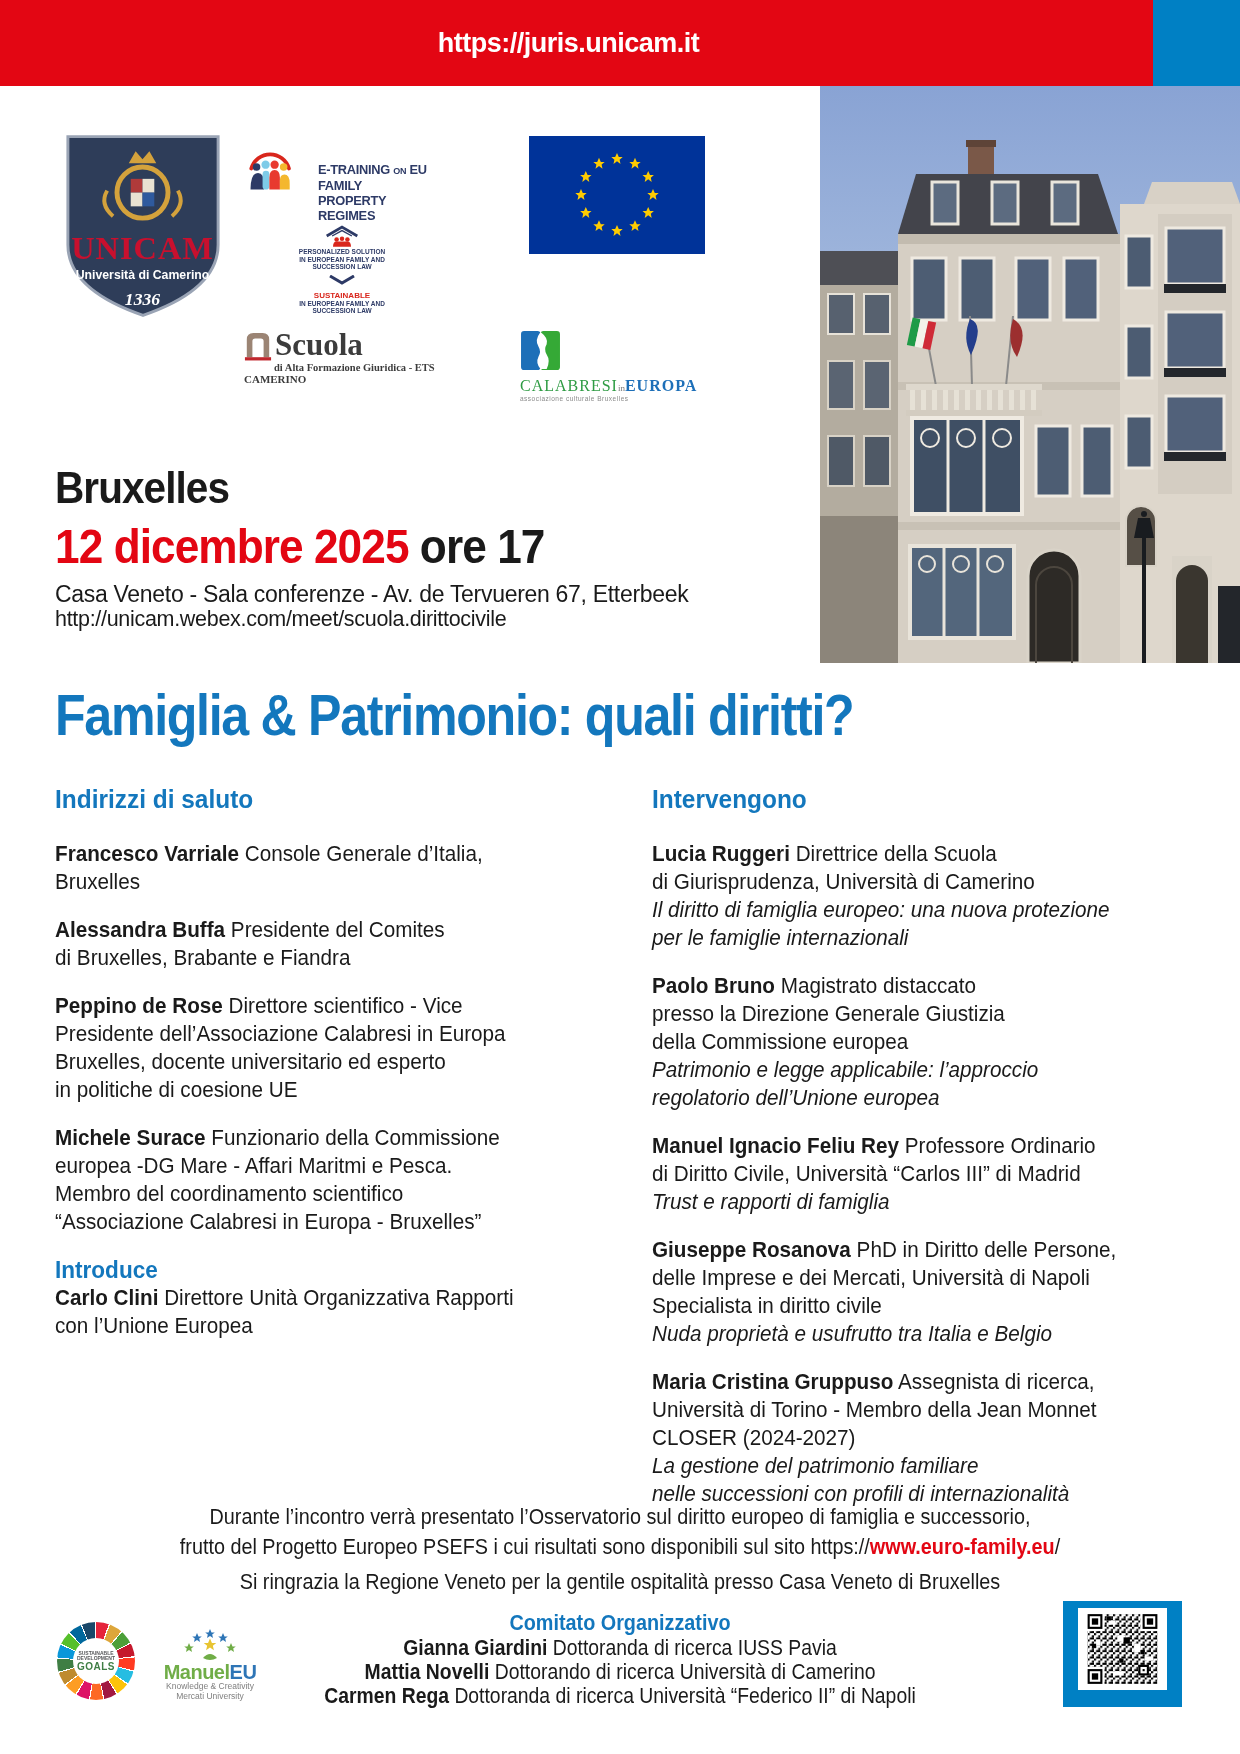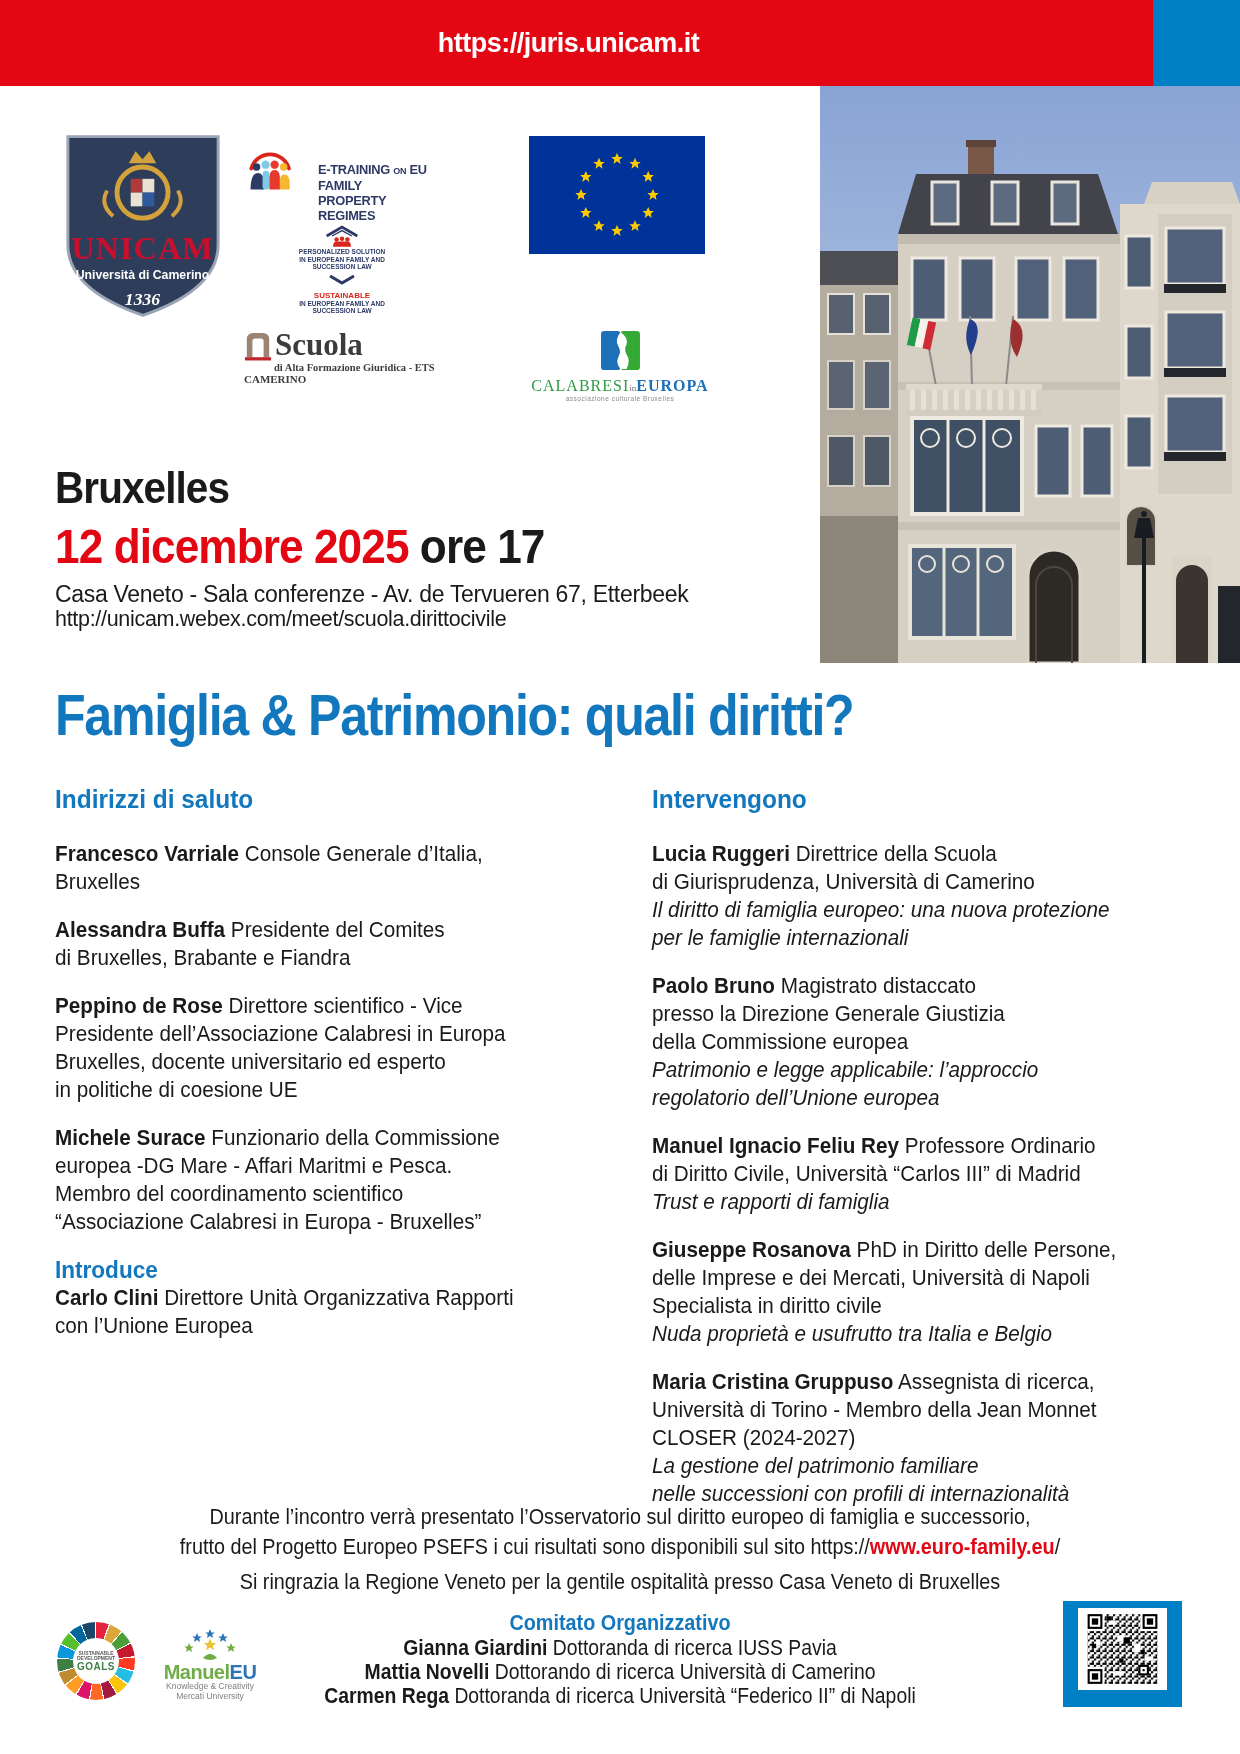--- a/index.html
+++ b/index.html
@@ -24,21 +24,21 @@
   .psefs{left:282px;top:224px;width:120px;text-align:center;color:#2d3a66;}
   .psefs .tiny{font-size:6.5px;font-weight:bold;line-height:7.5px;letter-spacing:0;}
   .psefs .obs{color:#d9261c;font-size:8px;font-weight:bold;margin-top:2px;}
   .psefs .chev{width:26px;height:10px;margin:2px auto 0;}
   .scuola{left:244px;top:330px;width:210px;}
   .scuola-row{display:flex;align-items:flex-start;gap:3px;}
   .scuola-name{font-family:"Liberation Serif",serif;font-weight:bold;font-size:31px;line-height:30px;color:#3c3c3c;}
   .scuola-sub{font-family:"Liberation Serif",serif;font-weight:bold;font-size:10.5px;color:#3c3c3c;margin-left:30px;line-height:12px;}
   .scuola-city{font-family:"Liberation Serif",serif;font-weight:bold;font-size:11px;color:#3c3c3c;line-height:11px;}
   .euflag{left:529px;top:136px;width:176px;height:118px;}
-  .calabresi{left:520px;top:330px;width:200px;text-align:center;}
+  .calabresi{left:520px;top:330px;width:200px;text-align:left;}
   .cal-words{font-family:"Liberation Serif",serif;font-size:16px;margin-top:2px;letter-spacing:1px;}
   .cal-w1{color:#2e9b43;}
   .cal-w2{color:#7a7a7a;font-size:9px;letter-spacing:0;}
   .cal-w3{color:#1d6fb8;font-weight:bold;}
   .cal-sub{font-size:6.5px;color:#8a8a8a;letter-spacing:.5px;}
   
   .city{left:55px;top:465px;font-size:44px;font-weight:bold;line-height:46px;letter-spacing:-1px;}
   .dateline{left:55px;top:521px;font-size:48px;font-weight:bold;line-height:52px;letter-spacing:-1px;}
   .dateline .red{color:#e30613;}
   .venue{left:55px;top:581px;font-size:23px;line-height:26px;letter-spacing:-.3px;}

